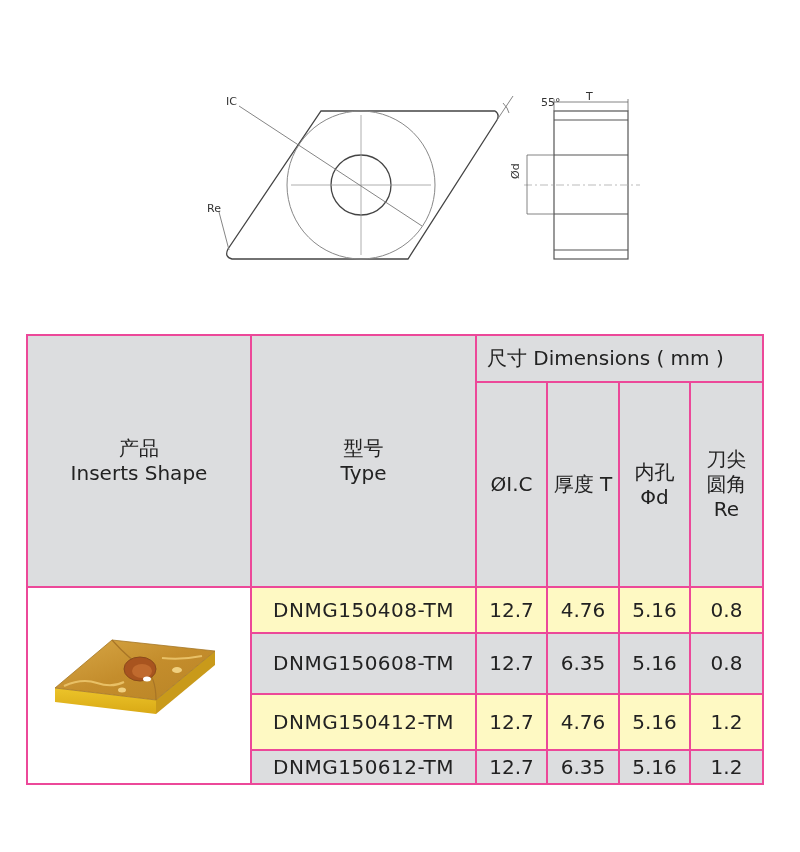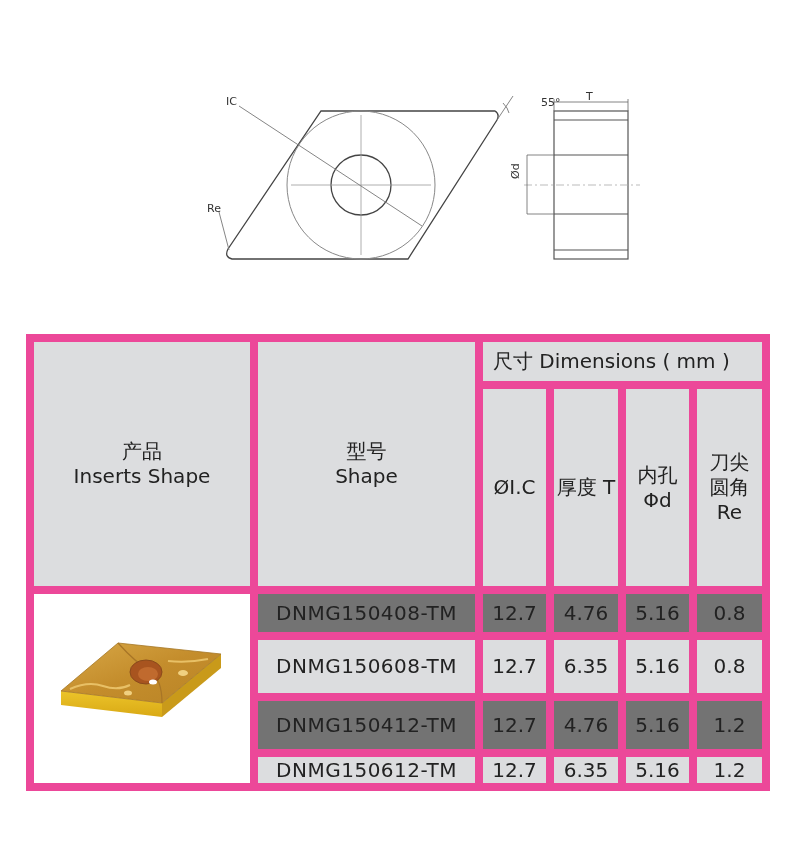--- a/index.html
+++ b/index.html
@@ -4,24 +4,24 @@
 <style>
   html, body { margin: 0; padding: 0; background: #ffffff; }
   body { width: 800px; height: 852px; position: relative; overflow: hidden;
          font-family: "DejaVu Sans", "Liberation Sans", sans-serif; color: #1e1e1e; }
   .drawing { position: absolute; left: 0; top: 0; width: 800px; height: 300px; }
   .drawing svg { position: absolute; left: 0; top: 0; }
   .dlabel { position: absolute; font-size: 11px; color: #333; line-height: 1; }
 
   table.spec { position: absolute; left: 26px; top: 334px; border-collapse: collapse;
                table-layout: fixed; width: 736px; }
-  table.spec td { border: 8px solid #ec4899; text-align: center; vertical-align: middle;
+  table.spec td { border: 2px solid #ec4899; text-align: center; vertical-align: middle;
                   padding: 0; font-size: 20px; line-height: 25px; color: #222; }
   .hdr { background: #dcdddf; }
-  .row-white td.cell { background: #737373; }
+  .row-white td.cell { background: #fef9c3; }
   .row-gray td.cell { background: #dcdddf; }
   td.img-cell { background: #ffffff; }
   .type-cell { font-size: 21px; letter-spacing: 0.5px; }
   .hdr-small { font-size: 19px; }
   .insert-wrap { position: relative; width: 224px; height: 180px; }
   .insert-wrap svg { position: absolute; left: 24px; top: 42px; }
 </style>
 </head>
 <body>
 
@@ -77,21 +77,21 @@
       <col style="width:73px">
   </colgroup>
   <tbody>
       <tr style="height:47px">
     <td class="hdr" rowspan="2">
       <div>产品</div>
       <div>Inserts Shape</div>
     </td>
     <td class="hdr" rowspan="2">
       <div>型号</div>
-      <div>Shape</div>
+      <div>Type</div>
     </td>
     <td class="hdr" colspan="4" style="text-align:left; padding-left:10px;">尺寸 Dimensions ( mm )</td>
   </tr>
   <tr style="height:205px">
     <td class="hdr hdr-small">ØI.C</td>
     <td class="hdr hdr-small">厚度 T</td>
     <td class="hdr hdr-small">
       <div>内孔</div>
       <div>Φd</div>
     </td>

